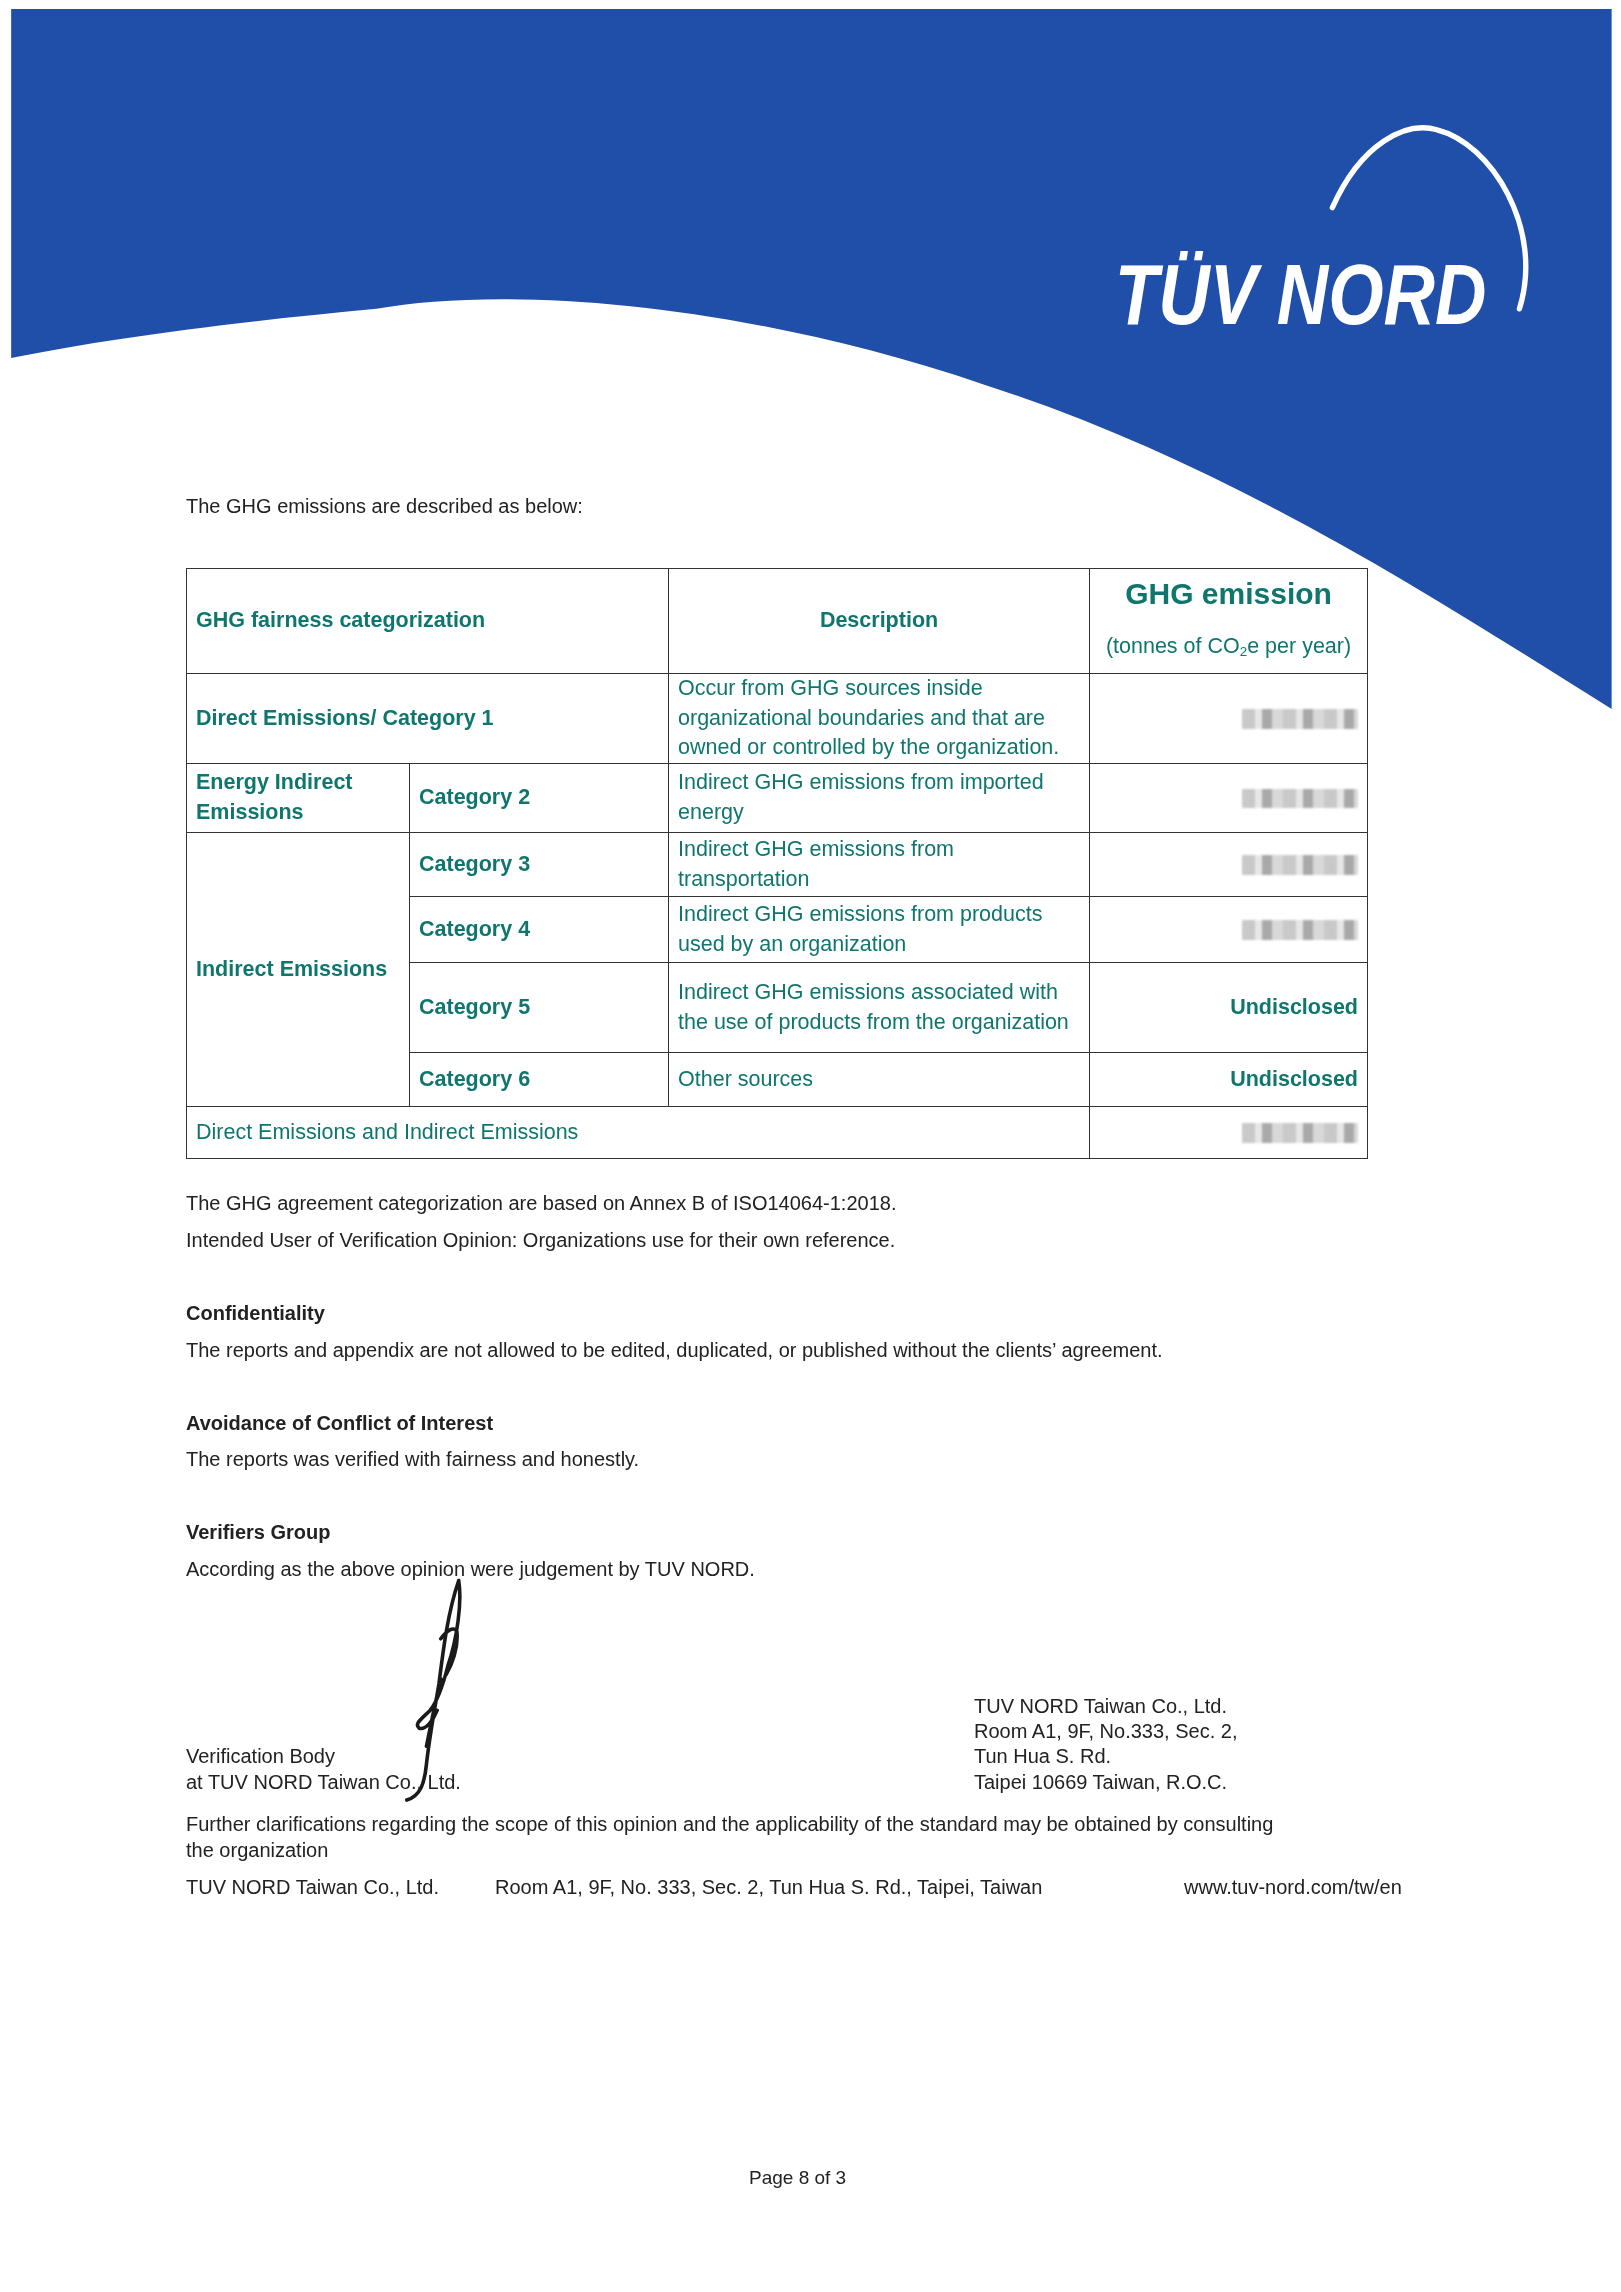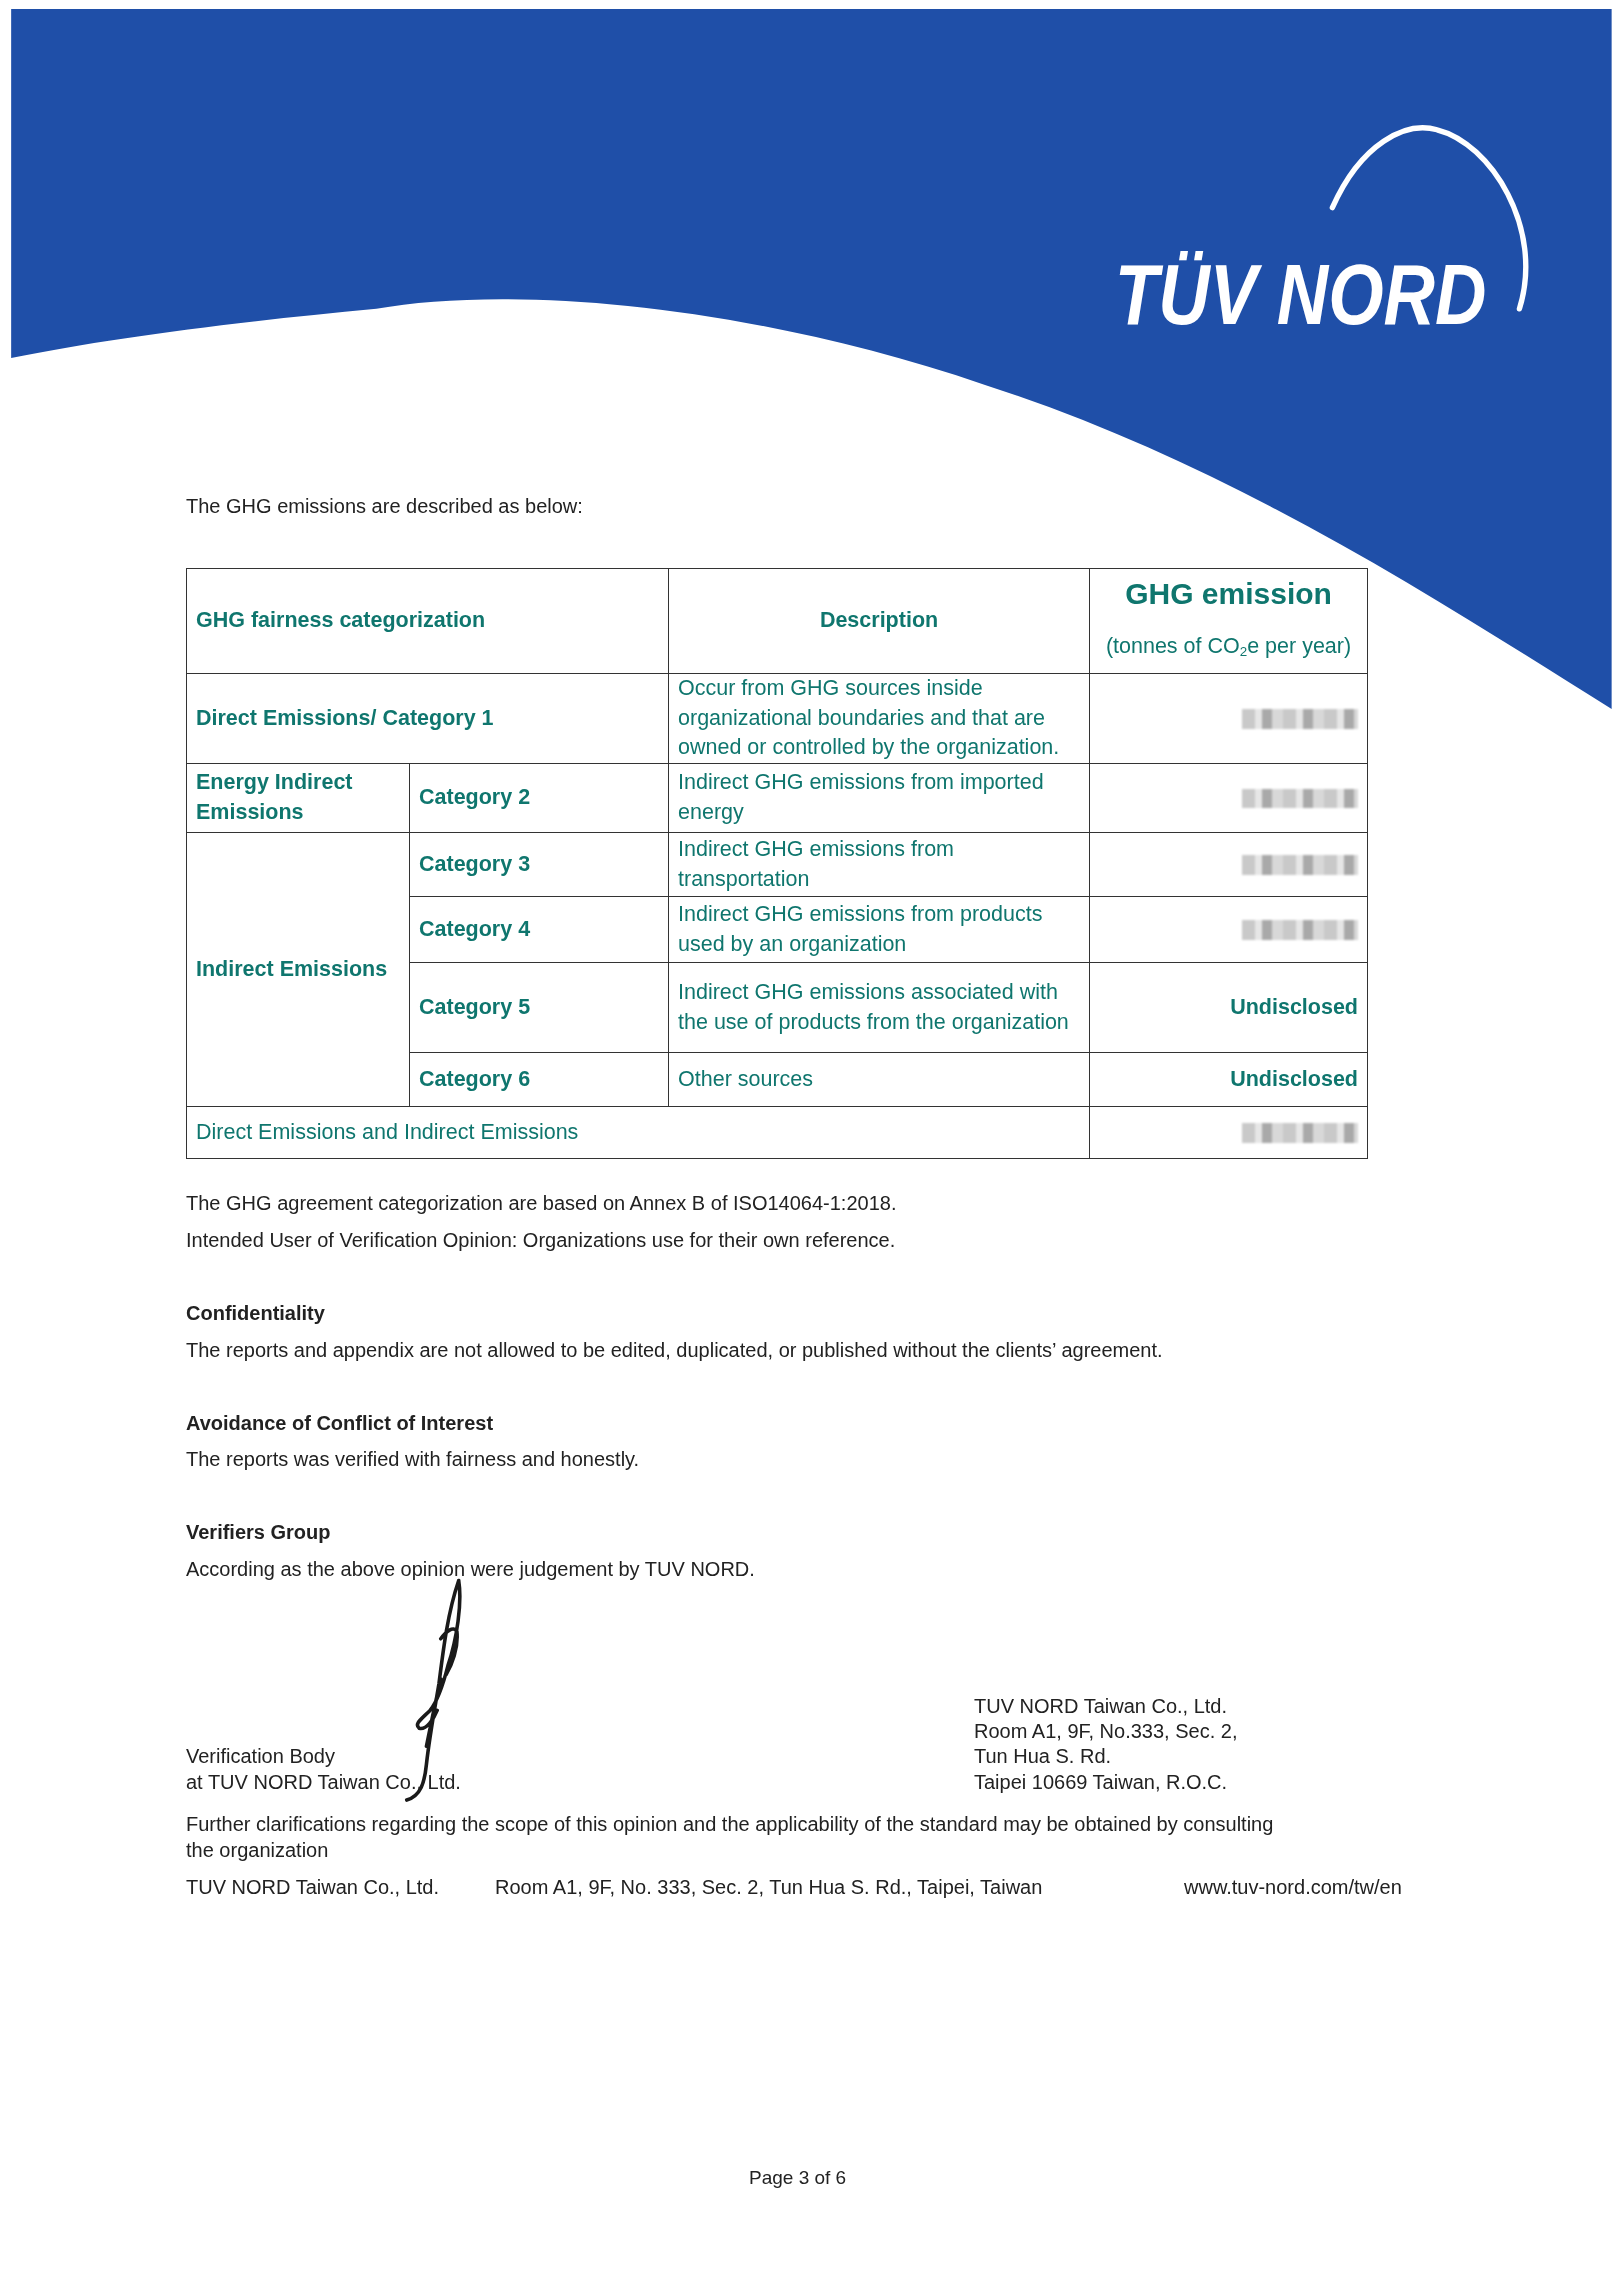--- a/index.html
+++ b/index.html
@@ -116,14 +116,14 @@
 <div class="abs txt" style="left:974px;top:1744px;">Tun Hua S. Rd.</div>
 <div class="abs txt" style="left:974px;top:1770px;">Taipei 10669 Taiwan, R.O.C.</div>
 
 <div class="abs txt" style="left:186px;top:1812px;">Further clarifications regarding the scope of this opinion and the applicability of the standard may be obtained by consulting</div>
 <div class="abs txt" style="left:186px;top:1838px;">the organization</div>
 
 <div class="abs txt" style="left:186px;top:1875px;">TUV NORD Taiwan Co., Ltd.</div>
 <div class="abs txt" style="left:495px;top:1875px;">Room A1, 9F, No. 333, Sec. 2, Tun Hua S. Rd., Taipei, Taiwan</div>
 <div class="abs txt" style="left:1146px;top:1875px;margin-left:38px;">www.tuv-nord.com/tw/en</div>
 
-<div class="abs" style="left:749px;top:2167px;font-size:19px;line-height:21.5px;color:#222;">Page 3 of 6</div>
+<div class="abs" style="left:749px;top:2167px;font-size:19px;line-height:21.5px;color:#222;">Page 8 of 3</div>
 
 
 </body></html>

